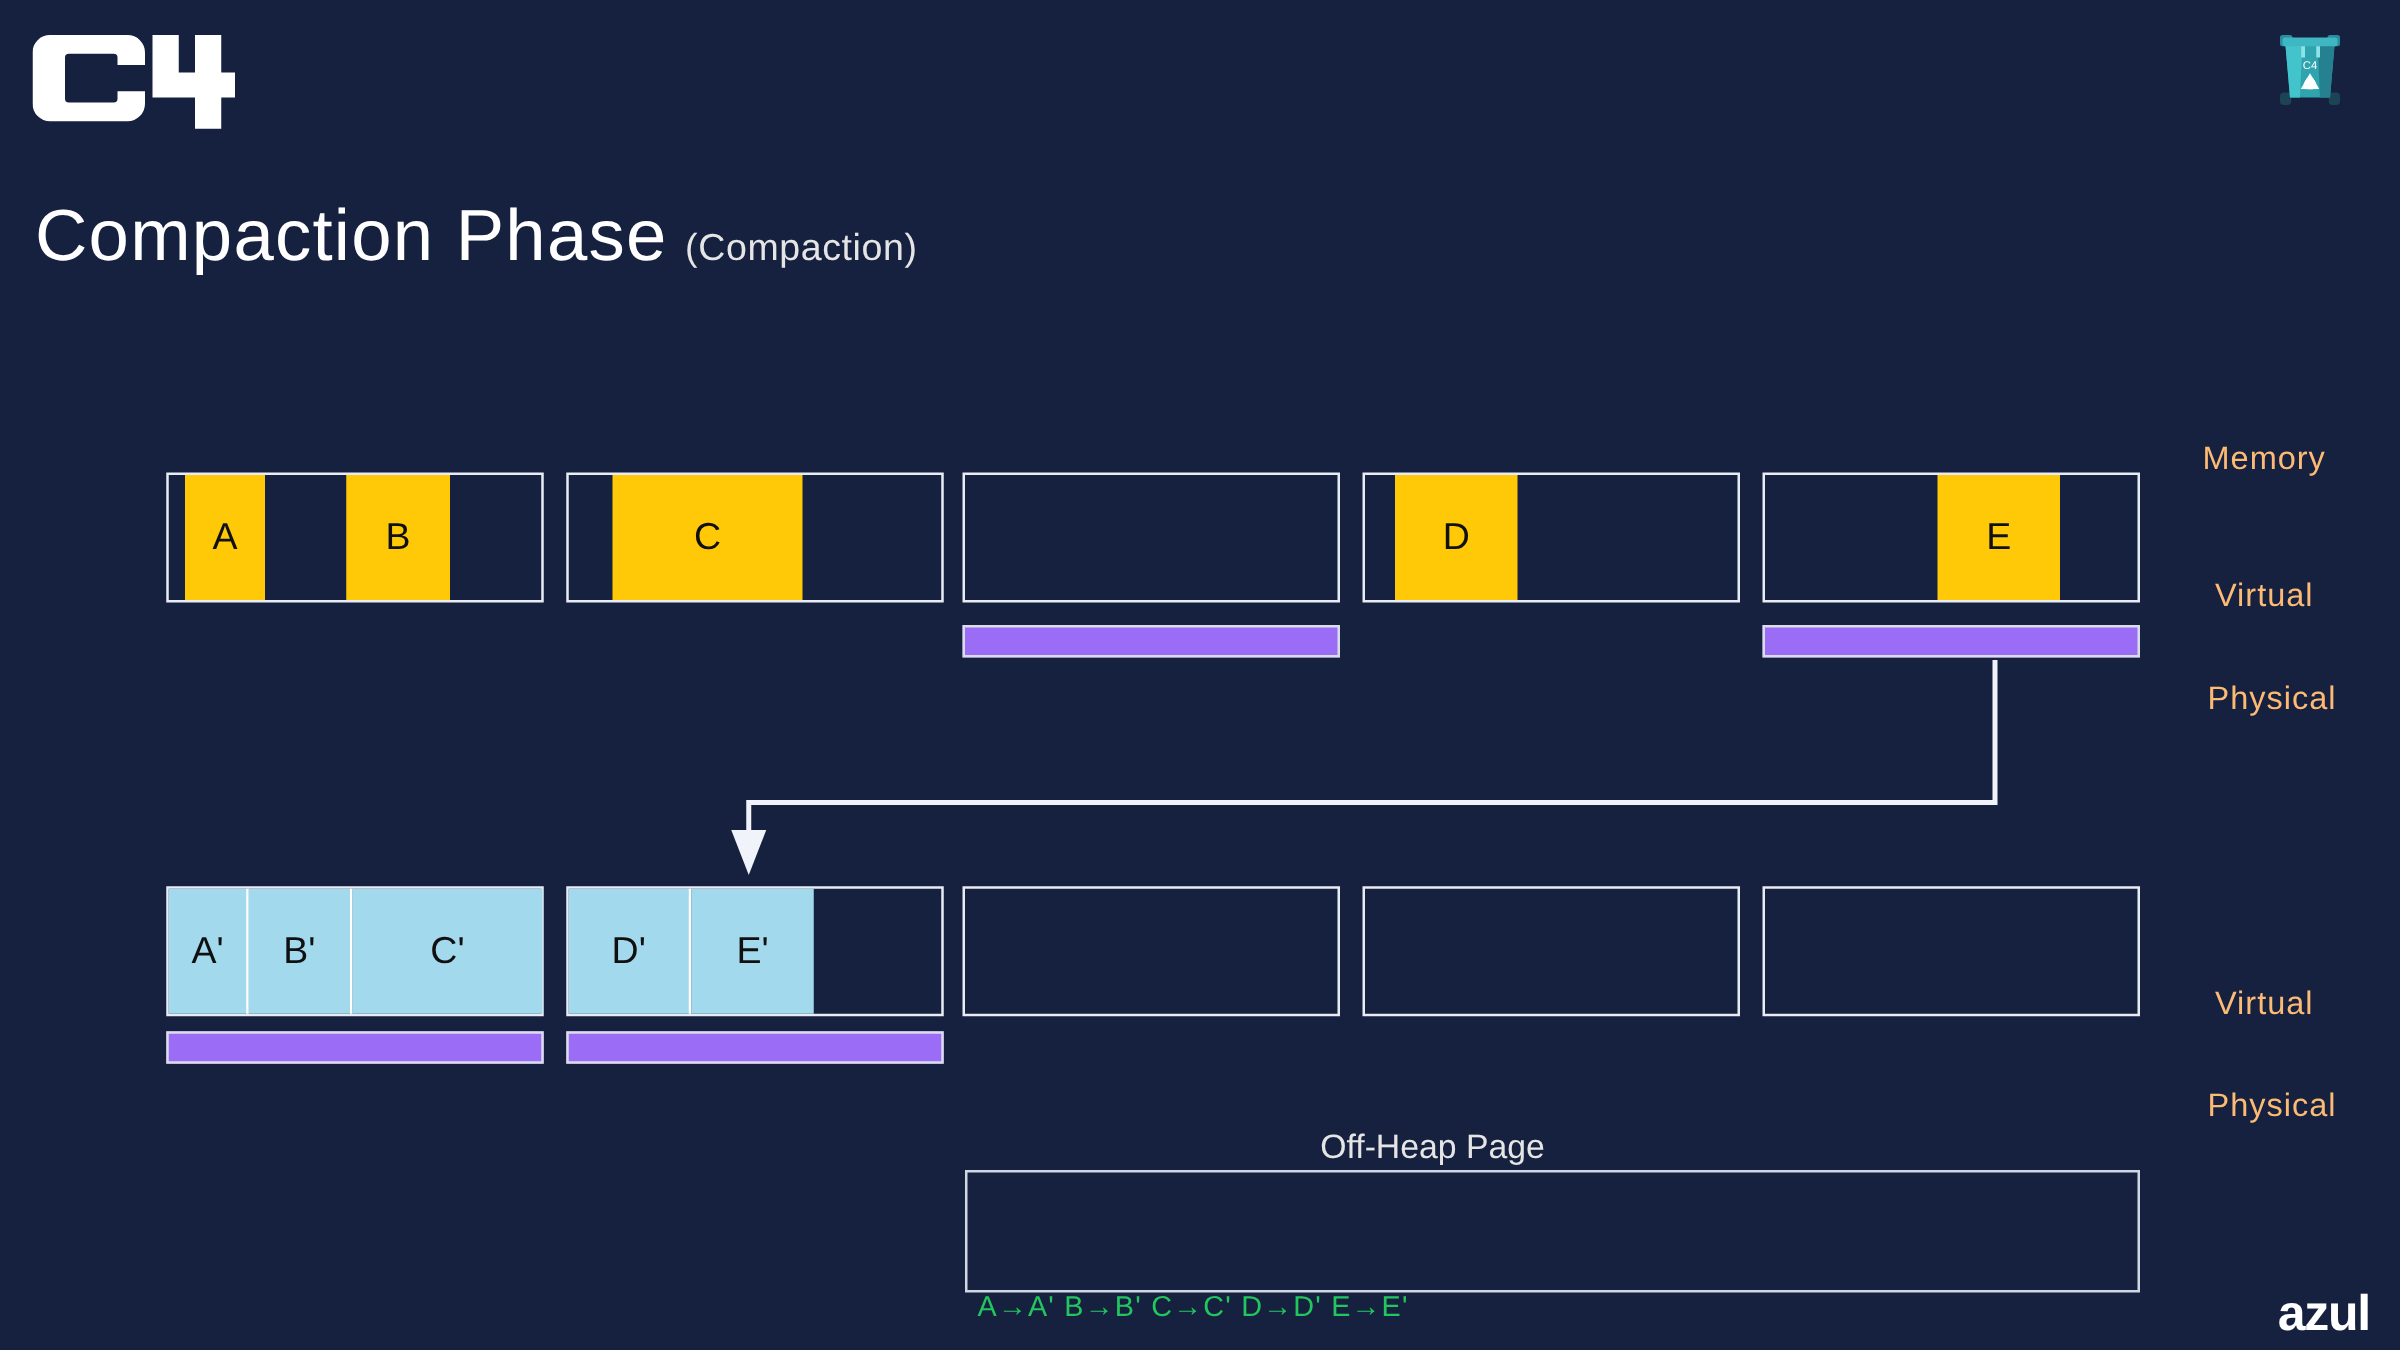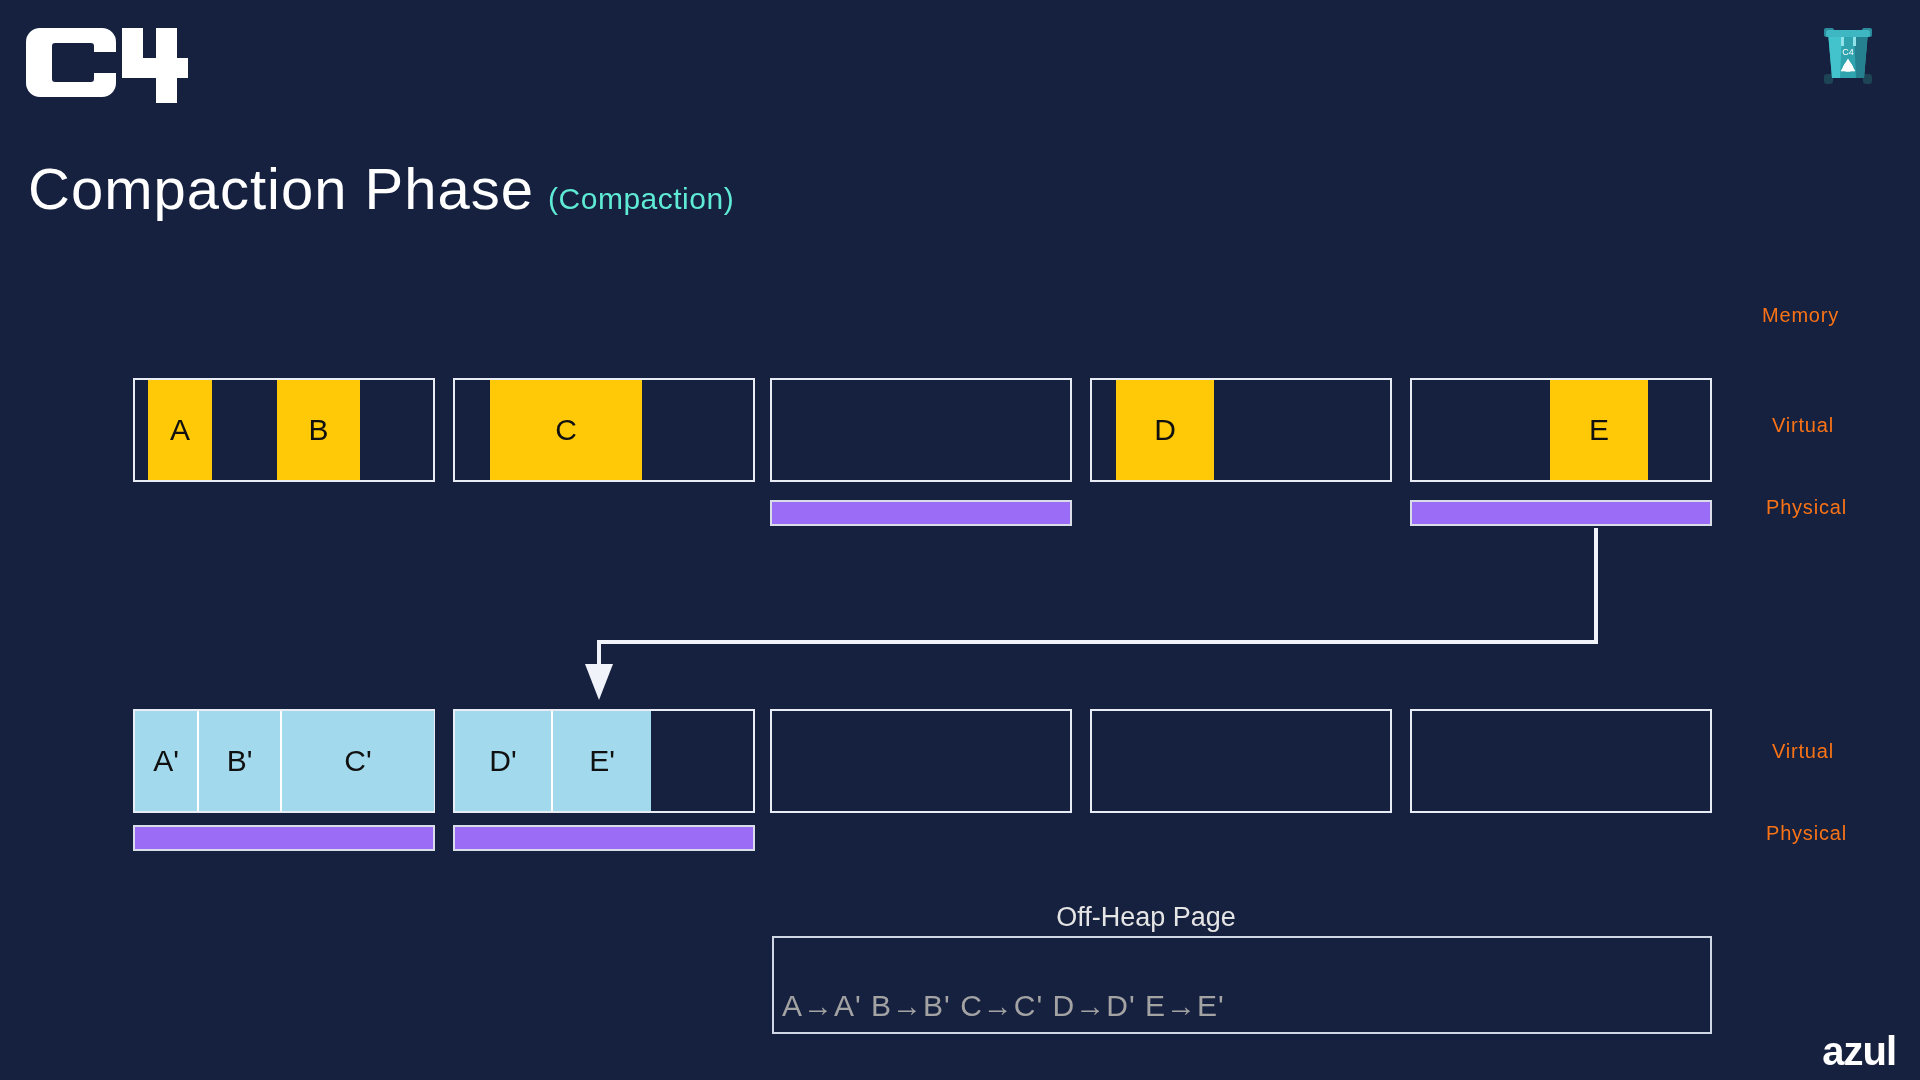--- a/index.html
+++ b/index.html
@@ -15,31 +15,31 @@
   .c4-logo{position:absolute;left:26px;top:20px;width:175px;height:85px;}
 
   
   .title{
     position:absolute;left:28px;top:160px;
     font-size:58px;color:#ffffff;font-weight:300;
     letter-spacing:1px;line-height:1;
     white-space:nowrap;
   }
   .title .sub{
-    font-size:30px;color:#5eead4;font-weight:300;margin-left:14px;
+    font-size:30px;color:#e5e5e5;font-weight:300;margin-left:14px;
     letter-spacing:0.5px;
   }
 
   
   .bin-icon{position:absolute;left:1820px;top:16px;width:56px;height:72px;}
 
   
   .side-label{
-    position:absolute;color:#f97316;font-weight:300;font-size:20px;
-    letter-spacing:0.8px;white-space:nowrap;
+    position:absolute;color:#fdba74;font-weight:300;font-size:26px;
+    letter-spacing:0.8px;white-space:nowrap;margin-top:47px;
   }
   .lbl-memory{left:1762px;top:304px;}
   .lbl-virtual-1{left:1772px;top:414px;}
   .lbl-physical-1{left:1766px;top:496px;}
   .lbl-virtual-2{left:1772px;top:740px;}
   .lbl-physical-2{left:1766px;top:822px;}
 
   
   .mem-box{
     position:absolute;
@@ -70,22 +70,22 @@
   
   .offheap-title{
     position:absolute;left:1146px;top:902px;transform:translateX(-50%);
     font-size:27px;color:#e5e5e5;font-weight:300;white-space:nowrap;
   }
   .offheap-box{
     position:absolute;left:772px;top:936px;width:940px;height:98px;
     border:2px solid #cfd6e4;box-sizing:border-box;
   }
   .offheap-text{
-    position:absolute;left:782px;top:989px;
-    font-size:30px;color:#a3a3a3;font-weight:300;letter-spacing:1px;
+    position:absolute;left:782px;top:1032px;
+    font-size:23px;color:#22c55e;font-weight:300;letter-spacing:1px;
     white-space:nowrap;
   }
 
   
   .azul{
     position:absolute;right:24px;bottom:6px;
     font-size:40px;font-weight:bold;color:#ffffff;letter-spacing:-1px;
   }
 </style>
 </head>

